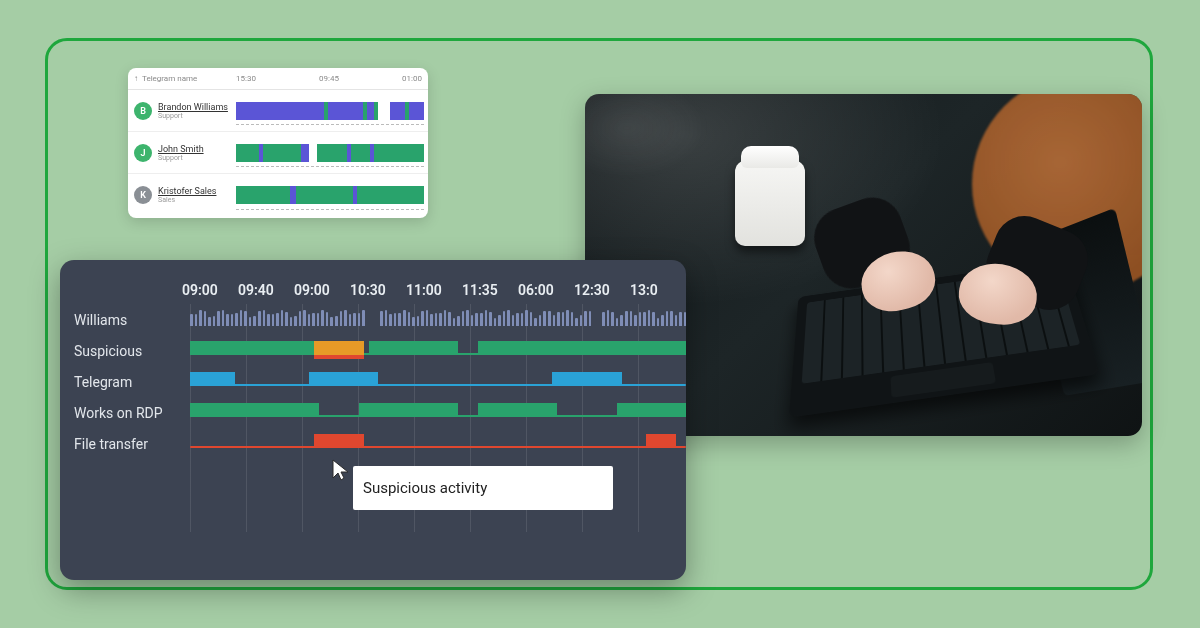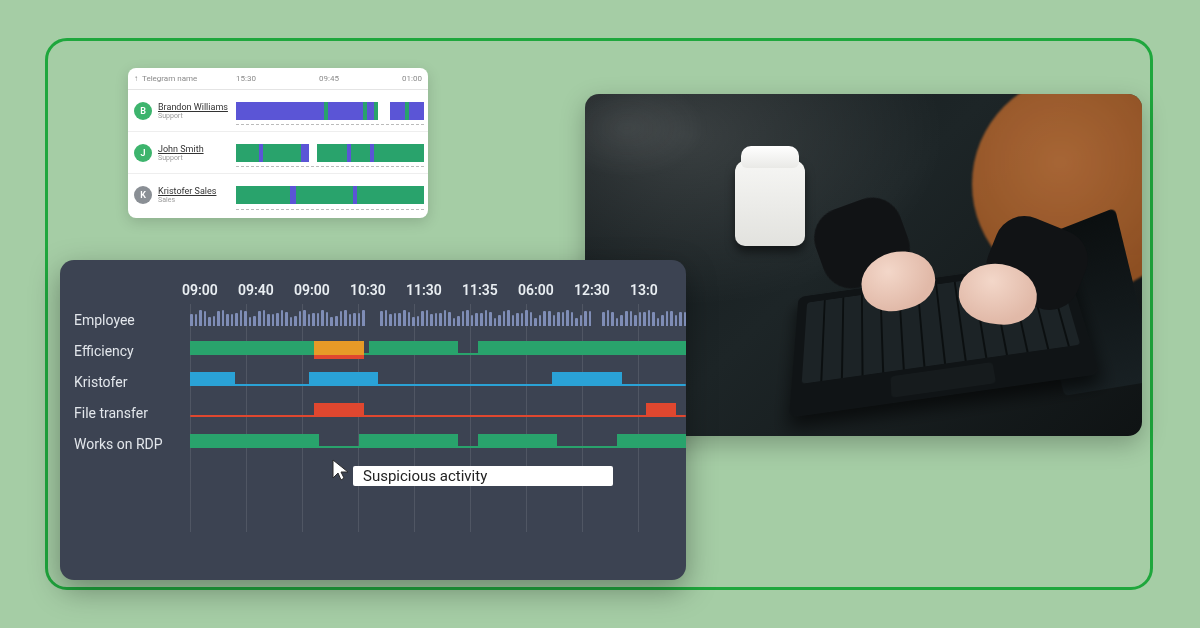--- a/index.html
+++ b/index.html
@@ -170,21 +170,21 @@
   .ln-block {
     position: absolute;
     top: 6px;
     height: 14px;
   }
   .tooltip-box {
     position: absolute;
     left: 293px;
     top: 206px;
     width: 260px;
-    height: 20px;
+    height: 44px;
     background: #fff;
     color: #222;
     font-size: 15px;
     display: flex;
     align-items: center;
     padding-left: 10px;
     border-radius: 2px;
   }
   .cursor-svg {
     position: absolute;
@@ -426,30 +426,30 @@
 <div class="dark-card">
   <div class="dark-grid"></div>
 
   <div class="dark-times-row">
     <div class="dark-label-col"></div>
     <div class="dark-times">
       <span>09:00</span>
       <span>09:40</span>
       <span>09:00</span>
       <span>10:30</span>
-      <span>11:30</span>
+      <span>11:00</span>
       <span>11:35</span>
       <span>06:00</span>
       <span>12:30</span>
       <span>13:0</span>
     </div>
   </div>
 
   <div class="dark-lane">
-    <div class="dark-label-col">Employee</div>
+    <div class="dark-label-col">Williams</div>
     <div class="dark-track">
       <div class="act-hist" id="act-hist">
           <i style="height: 12px;"></i>
           <i style="height: 12px;"></i>
           <i style="height: 16px;"></i>
           <i style="height: 15px;"></i>
           <i style="height: 9px;"></i>
           <i style="height: 10px;"></i>
           <i style="height: 15px;"></i>
           <i style="height: 16px;"></i>
@@ -553,61 +553,61 @@
           <i style="height: 15px;"></i>
           <i style="height: 15px;"></i>
           <i style="height: 11px;"></i>
           <i style="height: 14px;"></i>
           <i style="height: 14px;"></i>
         </div>
     </div>
   </div>
 
   <div class="dark-lane">
-    <div class="dark-label-col">Efficiency</div>
+    <div class="dark-label-col">Suspicious</div>
     <div class="dark-track">
       <div class="ln-thin" style="left:0;width:100%;background:#29a36c"></div>
       <div class="ln-block" style="left:0;width:25%;background:#29a36c"></div>
       <div class="ln-block" style="left:25%;width:10%;background:#e79a27"></div>
       <div class="ln-block" style="left:25%;width:10%;top:20px;height:4px;background:#e0472f"></div>
       <div class="ln-block" style="left:36%;width:18%;background:#29a36c"></div>
       <div class="ln-block" style="left:58%;width:42%;background:#29a36c"></div>
     </div>
   </div>
 
   <div class="dark-lane">
-    <div class="dark-label-col">Kristofer</div>
+    <div class="dark-label-col">Telegram</div>
     <div class="dark-track">
       <div class="ln-thin" style="left:0;width:100%;background:#2aa2d6"></div>
       <div class="ln-block" style="left:0;width:9%;background:#2aa2d6"></div>
       <div class="ln-block" style="left:24%;width:14%;background:#2aa2d6"></div>
       <div class="ln-block" style="left:73%;width:14%;background:#2aa2d6"></div>
-    </div>
-  </div>
-
-  <div class="dark-lane">
-    <div class="dark-label-col">File transfer</div>
-    <div class="dark-track">
-      <div class="ln-thin" style="left:0;width:100%;background:#e0472f"></div>
-      <div class="ln-block" style="left:25%;width:10%;background:#e0472f"></div>
-      <div class="ln-block" style="left:92%;width:6%;background:#e0472f"></div>
     </div>
   </div>
 
   <div class="dark-lane">
     <div class="dark-label-col">Works on RDP</div>
     <div class="dark-track">
       <div class="ln-thin" style="left:0;width:100%;background:#29a36c"></div>
       <div class="ln-block" style="left:0;width:26%;background:#29a36c"></div>
       <div class="ln-block" style="left:34%;width:20%;background:#29a36c"></div>
       <div class="ln-block" style="left:58%;width:16%;background:#29a36c"></div>
       <div class="ln-block" style="left:86%;width:14%;background:#29a36c"></div>
     </div>
   </div>
 
+  <div class="dark-lane">
+    <div class="dark-label-col">File transfer</div>
+    <div class="dark-track">
+      <div class="ln-thin" style="left:0;width:100%;background:#e0472f"></div>
+      <div class="ln-block" style="left:25%;width:10%;background:#e0472f"></div>
+      <div class="ln-block" style="left:92%;width:6%;background:#e0472f"></div>
+    </div>
+  </div>
+
   <svg class="cursor-svg" viewBox="0 0 24 24">
     <path d="M3 2 L3 20 L8 15 L11 22 L14 20 L11 14 L18 14 Z" fill="#ffffff" stroke="#2b2b2b" stroke-width="1"></path>
   </svg>
   <div class="tooltip-box">
     <span>Suspicious activity</span>
   </div>
 
 </div>
 
 </body></html>

